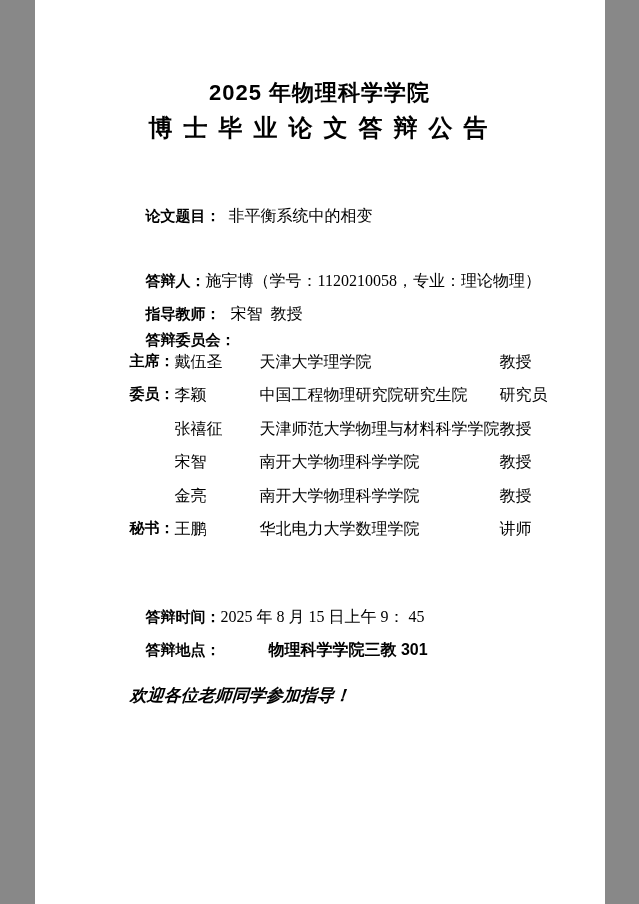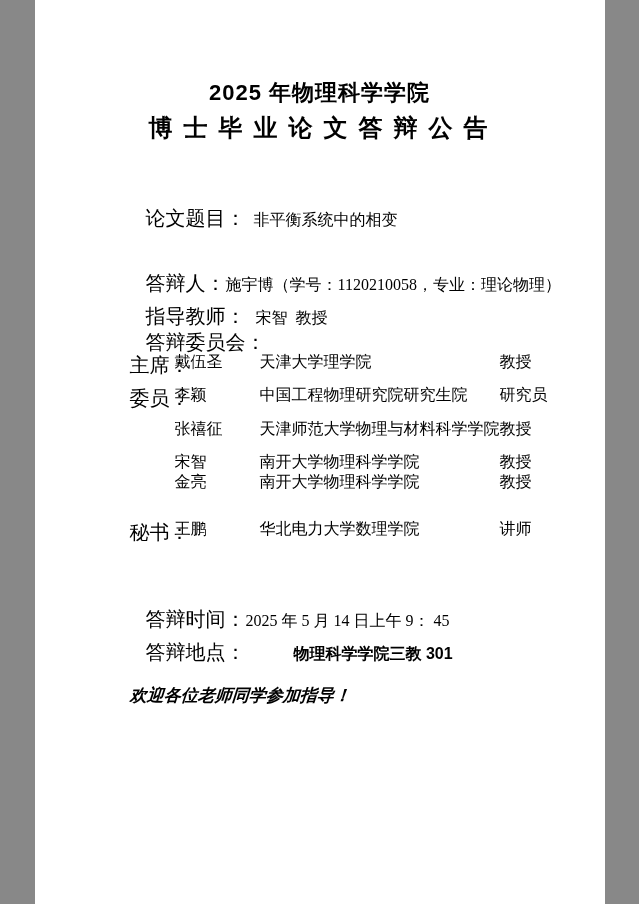--- a/index.html
+++ b/index.html
@@ -26,22 +26,22 @@
   .title2 {
     left: 8px; right: 0; top: 113px;
     text-align: center;
     font-family: "Liberation Sans", "DejaVu Sans", sans-serif;
     font-weight: bold;
     font-size: 24px;
     letter-spacing: 11px;
   }
   .label {
     font-family: "Liberation Sans", "DejaVu Sans", sans-serif;
-    font-weight: normal;
-    font-size: 20px;
+    font-weight: bold;
+    font-size: 15px;
     white-space: pre;
   }
   .val {
     font-family: "Liberation Serif", "DejaVu Serif", serif;
     font-weight: normal;
     font-size: 16px;
     white-space: pre;
   }
   .val.boldloc {
     font-family: "Liberation Sans", "DejaVu Sans", sans-serif;
@@ -55,21 +55,21 @@
   .l-time     { left: 95px; top: 587px; }
   .l-loc      { left: 95px; top: 620px; }
   .gap8  { display: inline-block; width: 8px;  }
   .gap10 { display: inline-block; width: 10px; }
   .row { position: absolute; left: 95px; height: 22px; width: 460px; }
   .row .c-role  { position: absolute; left: 0; }
   .row .c-name  { position: absolute; left: 45px; }
   .row .c-aff   { position: absolute; left: 130px; }
   .row .c-title { position: absolute; left: 370px; }
   .r0 { top: 352px; } .r1 { top: 385px; } .r2 { top: 419px; }
-  .r3 { top: 452px; } .r4 { top: 472px; } .r5 { top: 519px; }
+  .r3 { top: 452px; } .r4 { top: 486px; } .r5 { top: 519px; }
   .closing {
     left: 95px; top: 685px;
     font-family: "Liberation Serif", "DejaVu Serif", serif;
     font-style: italic;
     font-weight: bold;
     font-size: 17px;
     transform: skewX(-4deg);
   }
 </style>
 </head>
@@ -132,21 +132,21 @@
   </div>
 
   <div class="row r5">
     <span class="label c-role">秘书：</span>
     <span class="val c-name">王鹏</span>
     <span class="val c-aff">华北电力大学数理学院</span>
     <span class="val c-title">讲师</span>
   </div>
 
   <div class="abs l-time">
-    <span class="label">答辩时间：</span><span class="val">2025 年 5 月 14 日上午 9： 45</span>
+    <span class="label">答辩时间：</span><span class="val">2025 年 8 月 15 日上午 9： 45</span>
   </div>
 
   <div class="abs l-loc">
     <span class="label">答辩地点：</span><span class="val boldloc">物理科学学院三教 301</span>
   </div>
 
   <div class="abs closing">欢迎各位老师同学参加指导！</div>
 
 </div>
 

